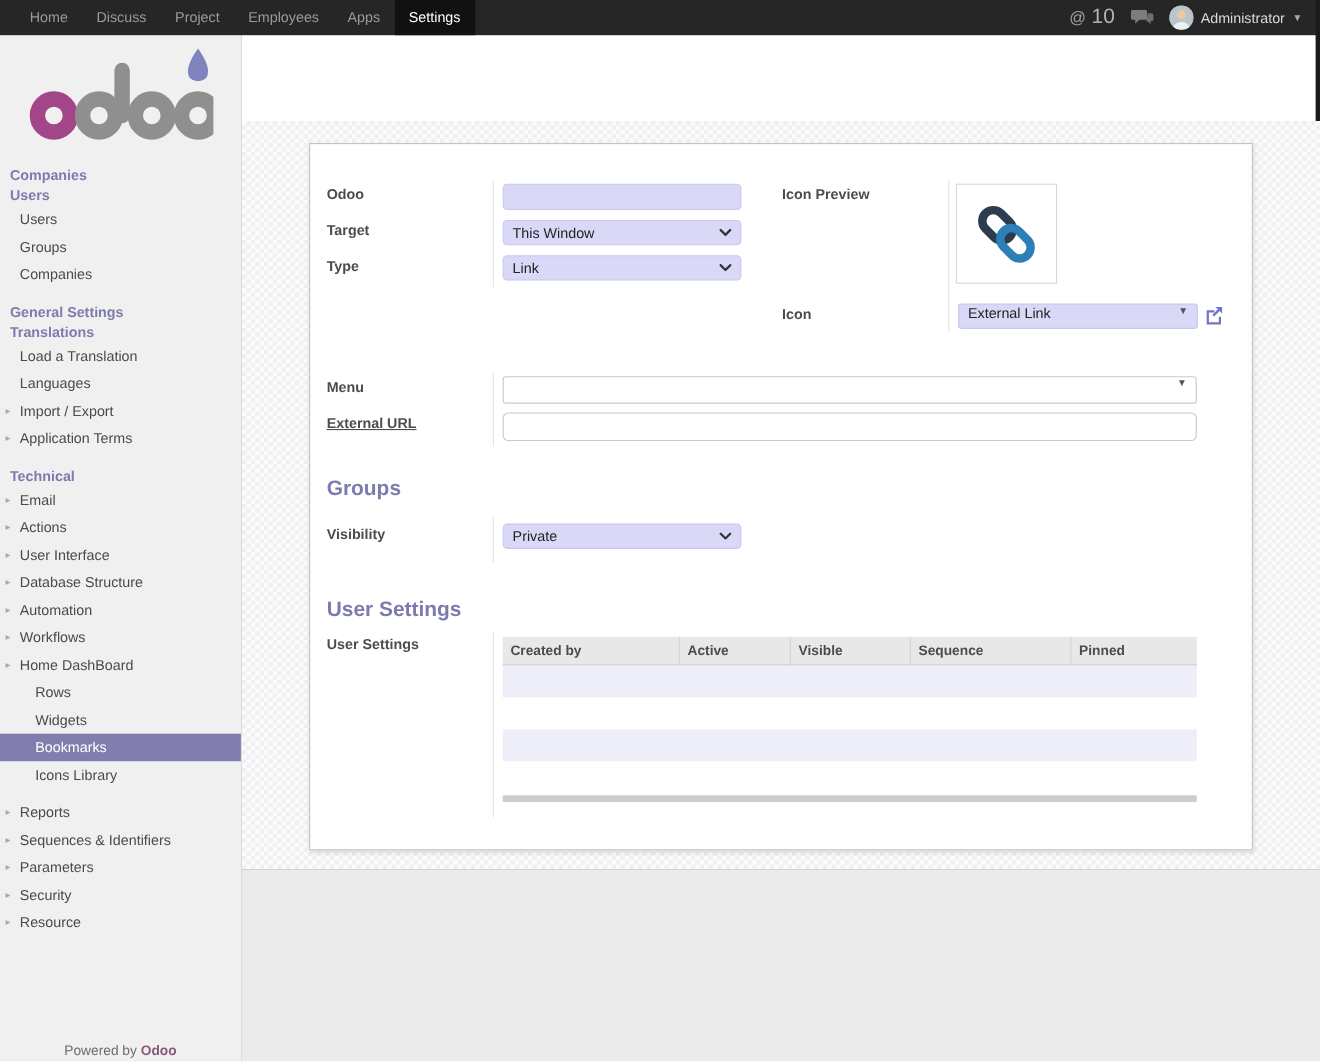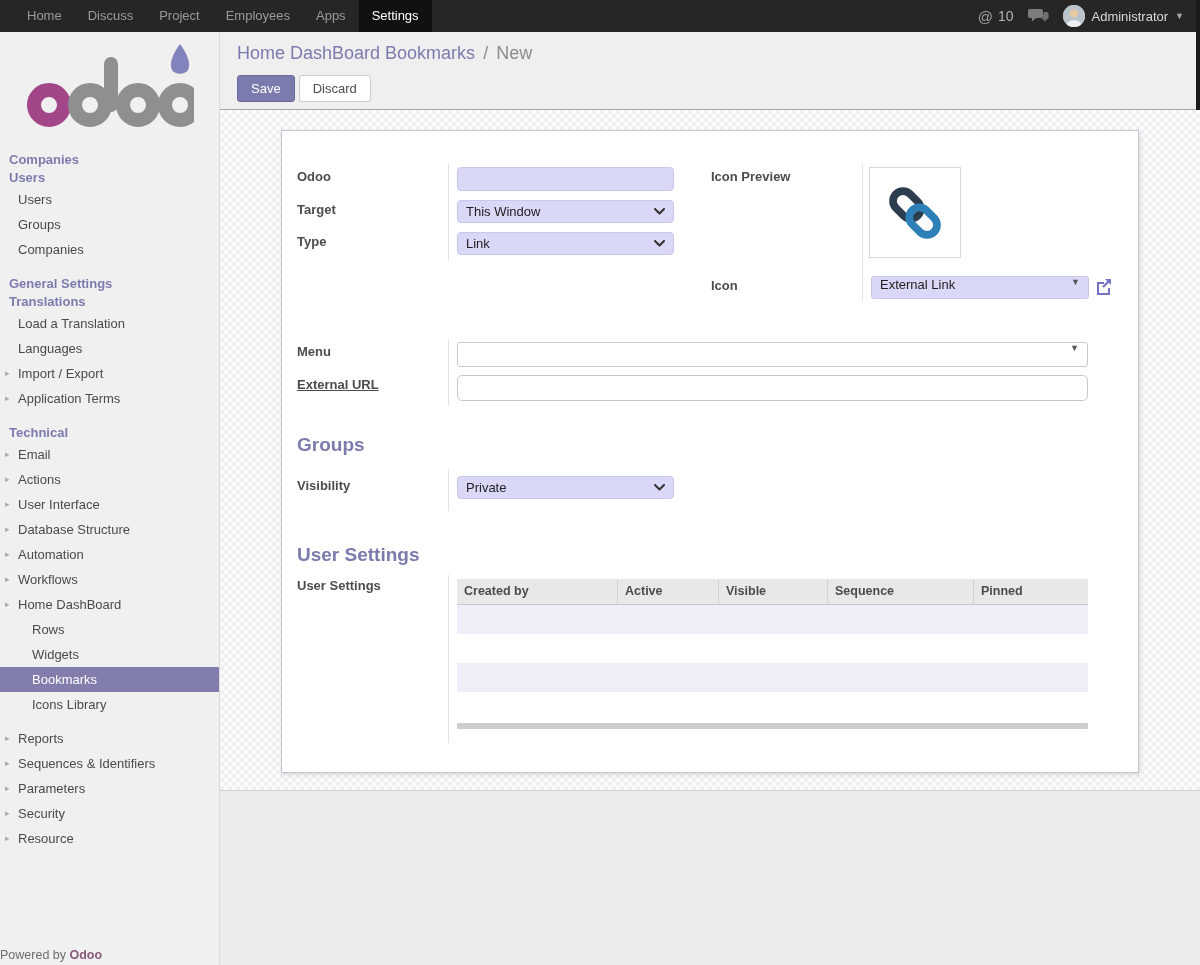--- a/index.html
+++ b/index.html
@@ -18,21 +18,21 @@
   .topbar-menu { display:flex; align-items:stretch; padding-left:14px; }
   .tb-item {
     color:#9b9b9b; padding:0 13px; line-height:32px; font-size:13px; cursor:pointer;
   }
   .tb-item.active { background:#111111; color:#ffffff; }
   .topbar-right {
     margin-left:auto; display:flex; align-items:center; gap:14px; padding-right:16px;
   }
   .tb-mention { display:flex; align-items:center; gap:5px; color:#a9a9a9; }
   .tb-at { font-size:15px; color:#9f9f9f; }
-  .tb-count { font-size:14px; color:#b3b3b3; }
+  .tb-count { font-size:19px; color:#b3b3b3; }
   .tb-user { display:flex; align-items:center; gap:7px; color:#d9d9d9; cursor:pointer; }
   .avatar {
     width:22px; height:22px; border-radius:50%; overflow:hidden;
     background:#cfd8e0; display:inline-block;
   }
   .tb-caret { color:#a9a9a9; font-size:9px; }
 
   
   .sidebar {
     position:absolute; top:32px; left:0; width:220px; height:933px;
@@ -47,21 +47,21 @@
   .sb-item, .sb-subitem {
     color:#4a4a4a; line-height:25px; cursor:pointer; position:relative; padding-left:18px;
   }
   .sb-subitem { padding-left:32px; }
   .sb-item.gap { margin-top:9px; }
   .sb-item .caret {
     position:absolute; left:5px; top:0; color:#aaaaaa; font-size:9px; line-height:25px;
   }
   .sb-subitem.selected { background:#817eae; color:#ffffff; }
   .sb-footer {
-    position:absolute; bottom:3px; width:100%; 
+    position:absolute; bottom:3px; width:100%; text-align:center;
     color:#6d6d6d; font-size:12.5px;
   }
   .sb-footer b { color:#875a7b; }
 
   
   .main {
     position:absolute; top:32px; left:220px; width:980px; height:933px; background:#fff;
   }
   .crumb-band {
     position:absolute; top:0; left:0; width:980px; height:78px;
@@ -231,31 +231,20 @@
       <div class="sb-item"><span class="caret">▸</span><span>Security</span></div>
       <div class="sb-item"><span class="caret">▸</span><span>Resource</span></div>
     </div>
   <div class="sb-footer">
     <span>Powered by</span>
     <b>Odoo</b>
   </div>
 </div>
 
 <div class="main">
-  <div class="crumb-band">
-    <div class="breadcrumb">
-      <span class="bc-link">Home DashBoard Bookmarks</span>
-      <span class="bc-sep">/</span>
-      <span class="bc-current">New</span>
-    </div>
-    <div class="btn-row">
-      <button class="btn btn-primary">Save</button>
-      <button class="btn btn-default">Discard</button>
-    </div>
-  </div>
 
   <div class="content">
     <div class="sheet">
 
       <div class="vsep" style="left:166px; top:33px; height:97px;"></div>
       <div class="vsep" style="left:580px; top:33px; height:137px;"></div>
       <div class="vsep" style="left:166px; top:208px; height:67px;"></div>
       <div class="vsep" style="left:166px; top:338px; height:42px;"></div>
       <div class="vsep" style="left:166px; top:444px; height:168px;"></div>
 

